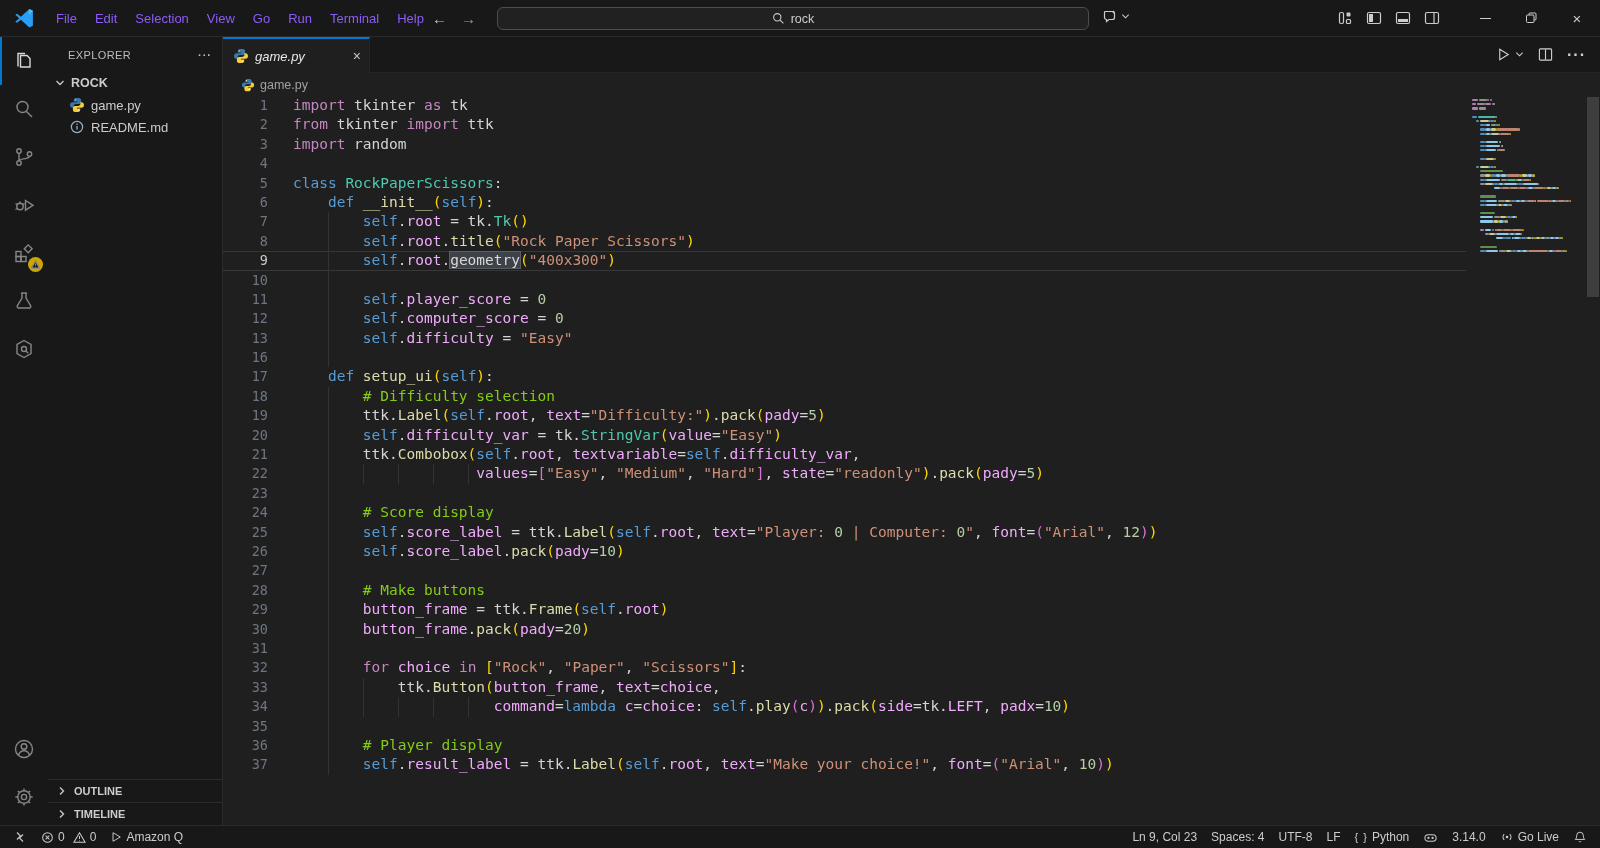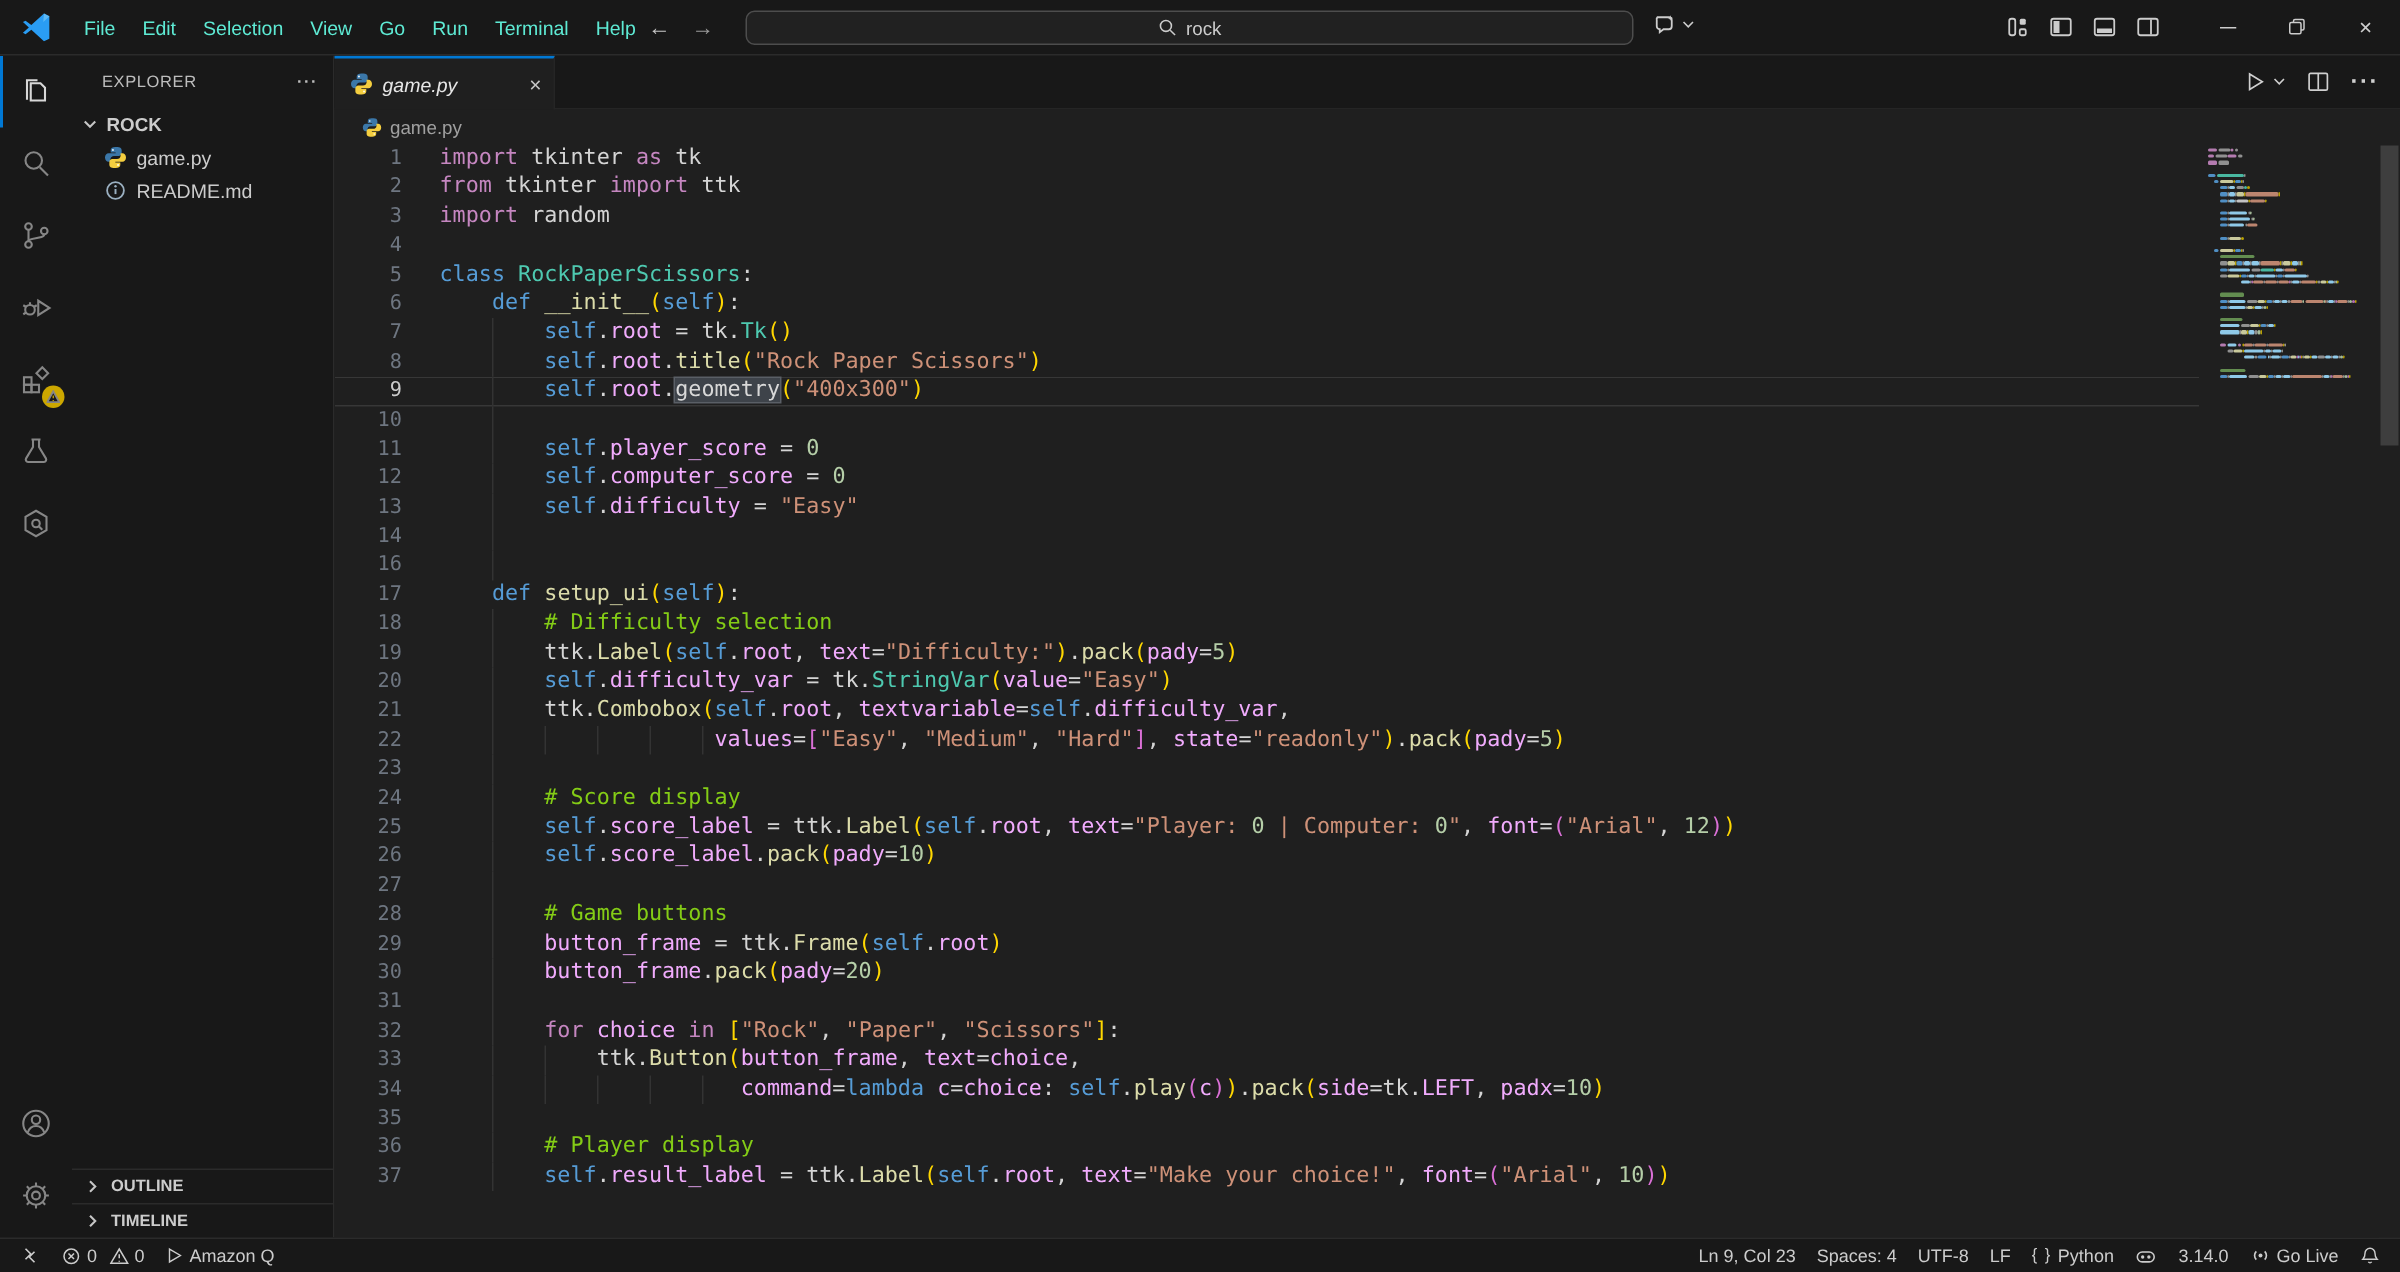--- a/index.html
+++ b/index.html
@@ -2,21 +2,21 @@
 <html><head>
 <meta charset="utf-8">
 <style>
   html,body{margin:0;padding:0;background:#000;}
   body{width:1600px;height:848px;overflow:hidden;font-family:"Liberation Sans",sans-serif;color:#cccccc;-webkit-font-smoothing:antialiased;}
   .window{width:1600px;height:848px;display:flex;flex-direction:column;background:#1f1f1f;}
 
   
   .titlebar{height:36px;background:#181818;border-bottom:1px solid #2b2b2b;display:flex;align-items:center;position:relative;flex:none;}
   .vscode-logo{width:22px;height:22px;margin:0 12px 0 13px;flex:none;}
-  .menubar{display:flex;align-items:flex-end;font-size:13px;color:#5eead4;}
+  .menubar{display:flex;align-items:flex-end;font-size:13px;color:#8b5cf6;}
   .menu-item{padding:4px 9px;border-radius:5px;cursor:default;}
   .nav-arrows{position:absolute;left:432px;top:0;height:36px;display:flex;align-items:center;gap:14px;color:#c5c5c5;font-size:15px;}
   .searchbox{position:absolute;left:497px;top:7px;width:590px;height:21px;background:#212121;border:1px solid #4d4d4d;border-radius:6px;display:flex;align-items:center;justify-content:center;gap:6px;font-size:12.5px;color:#cccccc;}
   .copilot-area{position:absolute;left:1102px;top:8px;display:flex;align-items:center;gap:3px;color:#cccccc;}
   .layout-controls{position:absolute;right:160px;top:0;height:36px;display:flex;align-items:center;gap:13px;}
   .win-controls{position:absolute;right:0;top:0;height:36px;display:flex;}
   .win-btn{width:46px;height:36px;display:flex;align-items:center;justify-content:center;color:#cccccc;font-size:15px;}
 
   
   .main{flex:1;display:flex;min-height:0;}
@@ -326,34 +326,33 @@
             <div class="code-row"><div class="line-num">4</div><div class="line-code"></div></div>
             <div class="code-row"><div class="line-num">5</div><div class="line-code"><span class="tk-kb">class</span><span class="tk-p"> </span><span class="tk-cls">RockPaperScissors</span><span class="tk-p">:</span></div></div>
             <div class="code-row"><div class="line-num">6</div><div class="line-code"><span class="tk-p">    </span><span class="tk-kb">def</span><span class="tk-p"> </span><span class="tk-fn">__init__</span><span class="tk-b1">(</span><span class="tk-kb">self</span><span class="tk-b1">)</span><span class="tk-p">:</span></div></div>
             <div class="code-row"><div class="line-num">7</div><div class="line-code"><span class="guide" style="left: 4ch;"></span><span class="tk-p">        </span><span class="tk-kb">self</span><span class="tk-p">.</span><span class="tk-v">root</span><span class="tk-p"> = tk.</span><span class="tk-cls">Tk</span><span class="tk-b1">()</span></div></div>
             <div class="code-row"><div class="line-num">8</div><div class="line-code"><span class="guide" style="left: 4ch;"></span><span class="tk-p">        </span><span class="tk-kb">self</span><span class="tk-p">.</span><span class="tk-v">root</span><span class="tk-p">.</span><span class="tk-fn">title</span><span class="tk-b1">(</span><span class="tk-str">"Rock Paper Scissors"</span><span class="tk-b1">)</span></div></div>
             <div class="code-row current"><div class="line-num">9</div><div class="line-code"><span class="guide" style="left: 4ch;"></span><span class="tk-p">        </span><span class="tk-kb">self</span><span class="tk-p">.</span><span class="tk-v">root</span><span class="tk-p">.</span><span class="tk-hlw">geometry</span><span class="tk-b1">(</span><span class="tk-str">"400x300"</span><span class="tk-b1">)</span></div></div>
             <div class="code-row"><div class="line-num">10</div><div class="line-code"><span class="guide" style="left: 4ch;"></span></div></div>
             <div class="code-row"><div class="line-num">11</div><div class="line-code"><span class="guide" style="left: 4ch;"></span><span class="tk-p">        </span><span class="tk-kb">self</span><span class="tk-p">.</span><span class="tk-v">player_score</span><span class="tk-p"> = </span><span class="tk-num">0</span></div></div>
             <div class="code-row"><div class="line-num">12</div><div class="line-code"><span class="guide" style="left: 4ch;"></span><span class="tk-p">        </span><span class="tk-kb">self</span><span class="tk-p">.</span><span class="tk-v">computer_score</span><span class="tk-p"> = </span><span class="tk-num">0</span></div></div>
             <div class="code-row"><div class="line-num">13</div><div class="line-code"><span class="guide" style="left: 4ch;"></span><span class="tk-p">        </span><span class="tk-kb">self</span><span class="tk-p">.</span><span class="tk-v">difficulty</span><span class="tk-p"> = </span><span class="tk-str">"Easy"</span></div></div>
-            <div class="code-row"><div class="line-num">14</div><div class="line-code"><span class="guide" style="left: 4ch;"></span></div></div>
             <div class="code-row"><div class="line-num">16</div><div class="line-code"><span class="guide" style="left: 4ch;"></span></div></div>
             <div class="code-row"><div class="line-num">17</div><div class="line-code"><span class="tk-p">    </span><span class="tk-kb">def</span><span class="tk-p"> </span><span class="tk-fn">setup_ui</span><span class="tk-b1">(</span><span class="tk-kb">self</span><span class="tk-b1">)</span><span class="tk-p">:</span></div></div>
             <div class="code-row"><div class="line-num">18</div><div class="line-code"><span class="guide" style="left: 4ch;"></span><span class="tk-p">        </span><span class="tk-cm"># Difficulty selection</span></div></div>
             <div class="code-row"><div class="line-num">19</div><div class="line-code"><span class="guide" style="left: 4ch;"></span><span class="tk-p">        ttk.</span><span class="tk-fn">Label</span><span class="tk-b1">(</span><span class="tk-kb">self</span><span class="tk-p">.</span><span class="tk-v">root</span><span class="tk-p">, </span><span class="tk-v">text</span><span class="tk-p">=</span><span class="tk-str">"Difficulty:"</span><span class="tk-b1">)</span><span class="tk-p">.</span><span class="tk-fn">pack</span><span class="tk-b1">(</span><span class="tk-v">pady</span><span class="tk-p">=</span><span class="tk-num">5</span><span class="tk-b1">)</span></div></div>
             <div class="code-row"><div class="line-num">20</div><div class="line-code"><span class="guide" style="left: 4ch;"></span><span class="tk-p">        </span><span class="tk-kb">self</span><span class="tk-p">.</span><span class="tk-v">difficulty_var</span><span class="tk-p"> = tk.</span><span class="tk-cls">StringVar</span><span class="tk-b1">(</span><span class="tk-v">value</span><span class="tk-p">=</span><span class="tk-str">"Easy"</span><span class="tk-b1">)</span></div></div>
             <div class="code-row"><div class="line-num">21</div><div class="line-code"><span class="guide" style="left: 4ch;"></span><span class="tk-p">        ttk.</span><span class="tk-fn">Combobox</span><span class="tk-b1">(</span><span class="tk-kb">self</span><span class="tk-p">.</span><span class="tk-v">root</span><span class="tk-p">, </span><span class="tk-v">textvariable</span><span class="tk-p">=</span><span class="tk-kb">self</span><span class="tk-p">.</span><span class="tk-v">difficulty_var</span><span class="tk-p">,</span></div></div>
             <div class="code-row"><div class="line-num">22</div><div class="line-code"><span class="guide" style="left: 4ch;"></span><span class="guide" style="left: 8ch;"></span><span class="guide" style="left: 12ch;"></span><span class="guide" style="left: 16ch;"></span><span class="guide" style="left: 20ch;"></span><span class="tk-p">                     </span><span class="tk-v">values</span><span class="tk-p">=</span><span class="tk-b2">[</span><span class="tk-str">"Easy"</span><span class="tk-p">, </span><span class="tk-str">"Medium"</span><span class="tk-p">, </span><span class="tk-str">"Hard"</span><span class="tk-b2">]</span><span class="tk-p">, </span><span class="tk-v">state</span><span class="tk-p">=</span><span class="tk-str">"readonly"</span><span class="tk-b1">)</span><span class="tk-p">.</span><span class="tk-fn">pack</span><span class="tk-b1">(</span><span class="tk-v">pady</span><span class="tk-p">=</span><span class="tk-num">5</span><span class="tk-b1">)</span></div></div>
             <div class="code-row"><div class="line-num">23</div><div class="line-code"><span class="guide" style="left: 4ch;"></span></div></div>
             <div class="code-row"><div class="line-num">24</div><div class="line-code"><span class="guide" style="left: 4ch;"></span><span class="tk-p">        </span><span class="tk-cm"># Score display</span></div></div>
             <div class="code-row"><div class="line-num">25</div><div class="line-code"><span class="guide" style="left: 4ch;"></span><span class="tk-p">        </span><span class="tk-kb">self</span><span class="tk-p">.</span><span class="tk-v">score_label</span><span class="tk-p"> = ttk.</span><span class="tk-fn">Label</span><span class="tk-b1">(</span><span class="tk-kb">self</span><span class="tk-p">.</span><span class="tk-v">root</span><span class="tk-p">, </span><span class="tk-v">text</span><span class="tk-p">=</span><span class="tk-str">"Player: </span><span class="tk-num">0</span><span class="tk-str"> | Computer: </span><span class="tk-num">0</span><span class="tk-str">"</span><span class="tk-p">, </span><span class="tk-v">font</span><span class="tk-p">=</span><span class="tk-b2">(</span><span class="tk-str">"Arial"</span><span class="tk-p">, </span><span class="tk-num">12</span><span class="tk-b2">)</span><span class="tk-b1">)</span></div></div>
             <div class="code-row"><div class="line-num">26</div><div class="line-code"><span class="guide" style="left: 4ch;"></span><span class="tk-p">        </span><span class="tk-kb">self</span><span class="tk-p">.</span><span class="tk-v">score_label</span><span class="tk-p">.</span><span class="tk-fn">pack</span><span class="tk-b1">(</span><span class="tk-v">pady</span><span class="tk-p">=</span><span class="tk-num">10</span><span class="tk-b1">)</span></div></div>
             <div class="code-row"><div class="line-num">27</div><div class="line-code"><span class="guide" style="left: 4ch;"></span></div></div>
-            <div class="code-row"><div class="line-num">28</div><div class="line-code"><span class="guide" style="left: 4ch;"></span><span class="tk-p">        </span><span class="tk-cm"># Game buttons</span></div></div>
+            <div class="code-row"><div class="line-num">28</div><div class="line-code"><span class="guide" style="left: 4ch;"></span><span class="tk-p">        </span><span class="tk-cm"># Make buttons</span></div></div>
             <div class="code-row"><div class="line-num">29</div><div class="line-code"><span class="guide" style="left: 4ch;"></span><span class="tk-p">        </span><span class="tk-v">button_frame</span><span class="tk-p"> = ttk.</span><span class="tk-fn">Frame</span><span class="tk-b1">(</span><span class="tk-kb">self</span><span class="tk-p">.</span><span class="tk-v">root</span><span class="tk-b1">)</span></div></div>
             <div class="code-row"><div class="line-num">30</div><div class="line-code"><span class="guide" style="left: 4ch;"></span><span class="tk-p">        </span><span class="tk-v">button_frame</span><span class="tk-p">.</span><span class="tk-fn">pack</span><span class="tk-b1">(</span><span class="tk-v">pady</span><span class="tk-p">=</span><span class="tk-num">20</span><span class="tk-b1">)</span></div></div>
             <div class="code-row"><div class="line-num">31</div><div class="line-code"><span class="guide" style="left: 4ch;"></span></div></div>
             <div class="code-row"><div class="line-num">32</div><div class="line-code"><span class="guide" style="left: 4ch;"></span><span class="tk-p">        </span><span class="tk-kw">for</span><span class="tk-p"> </span><span class="tk-v">choice</span><span class="tk-p"> </span><span class="tk-kw">in</span><span class="tk-p"> </span><span class="tk-b1">[</span><span class="tk-str">"Rock"</span><span class="tk-p">, </span><span class="tk-str">"Paper"</span><span class="tk-p">, </span><span class="tk-str">"Scissors"</span><span class="tk-b1">]</span><span class="tk-p">:</span></div></div>
             <div class="code-row"><div class="line-num">33</div><div class="line-code"><span class="guide" style="left: 4ch;"></span><span class="guide" style="left: 8ch;"></span><span class="tk-p">            ttk.</span><span class="tk-fn">Button</span><span class="tk-b1">(</span><span class="tk-v">button_frame</span><span class="tk-p">, </span><span class="tk-v">text</span><span class="tk-p">=</span><span class="tk-v">choice</span><span class="tk-p">,</span></div></div>
             <div class="code-row"><div class="line-num">34</div><div class="line-code"><span class="guide" style="left: 4ch;"></span><span class="guide" style="left: 8ch;"></span><span class="guide" style="left: 12ch;"></span><span class="guide" style="left: 16ch;"></span><span class="guide" style="left: 20ch;"></span><span class="tk-p">                       </span><span class="tk-v">command</span><span class="tk-p">=</span><span class="tk-kb">lambda</span><span class="tk-p"> </span><span class="tk-v">c</span><span class="tk-p">=</span><span class="tk-v">choice</span><span class="tk-p">: </span><span class="tk-kb">self</span><span class="tk-p">.</span><span class="tk-fn">play</span><span class="tk-b2">(</span><span class="tk-v">c</span><span class="tk-b2">)</span><span class="tk-b1">)</span><span class="tk-p">.</span><span class="tk-fn">pack</span><span class="tk-b1">(</span><span class="tk-v">side</span><span class="tk-p">=tk.</span><span class="tk-v">LEFT</span><span class="tk-p">, </span><span class="tk-v">padx</span><span class="tk-p">=</span><span class="tk-num">10</span><span class="tk-b1">)</span></div></div>
             <div class="code-row"><div class="line-num">35</div><div class="line-code"><span class="guide" style="left: 4ch;"></span></div></div>
             <div class="code-row"><div class="line-num">36</div><div class="line-code"><span class="guide" style="left: 4ch;"></span><span class="tk-p">        </span><span class="tk-cm"># Player display</span></div></div>
             <div class="code-row"><div class="line-num">37</div><div class="line-code"><span class="guide" style="left: 4ch;"></span><span class="tk-p">        </span><span class="tk-kb">self</span><span class="tk-p">.</span><span class="tk-v">result_label</span><span class="tk-p"> = ttk.</span><span class="tk-fn">Label</span><span class="tk-b1">(</span><span class="tk-kb">self</span><span class="tk-p">.</span><span class="tk-v">root</span><span class="tk-p">, </span><span class="tk-v">text</span><span class="tk-p">=</span><span class="tk-str">"Make your choice!"</span><span class="tk-p">, </span><span class="tk-v">font</span><span class="tk-p">=</span><span class="tk-b2">(</span><span class="tk-str">"Arial"</span><span class="tk-p">, </span><span class="tk-num">10</span><span class="tk-b2">)</span><span class="tk-b1">)</span></div></div>
           </div>

